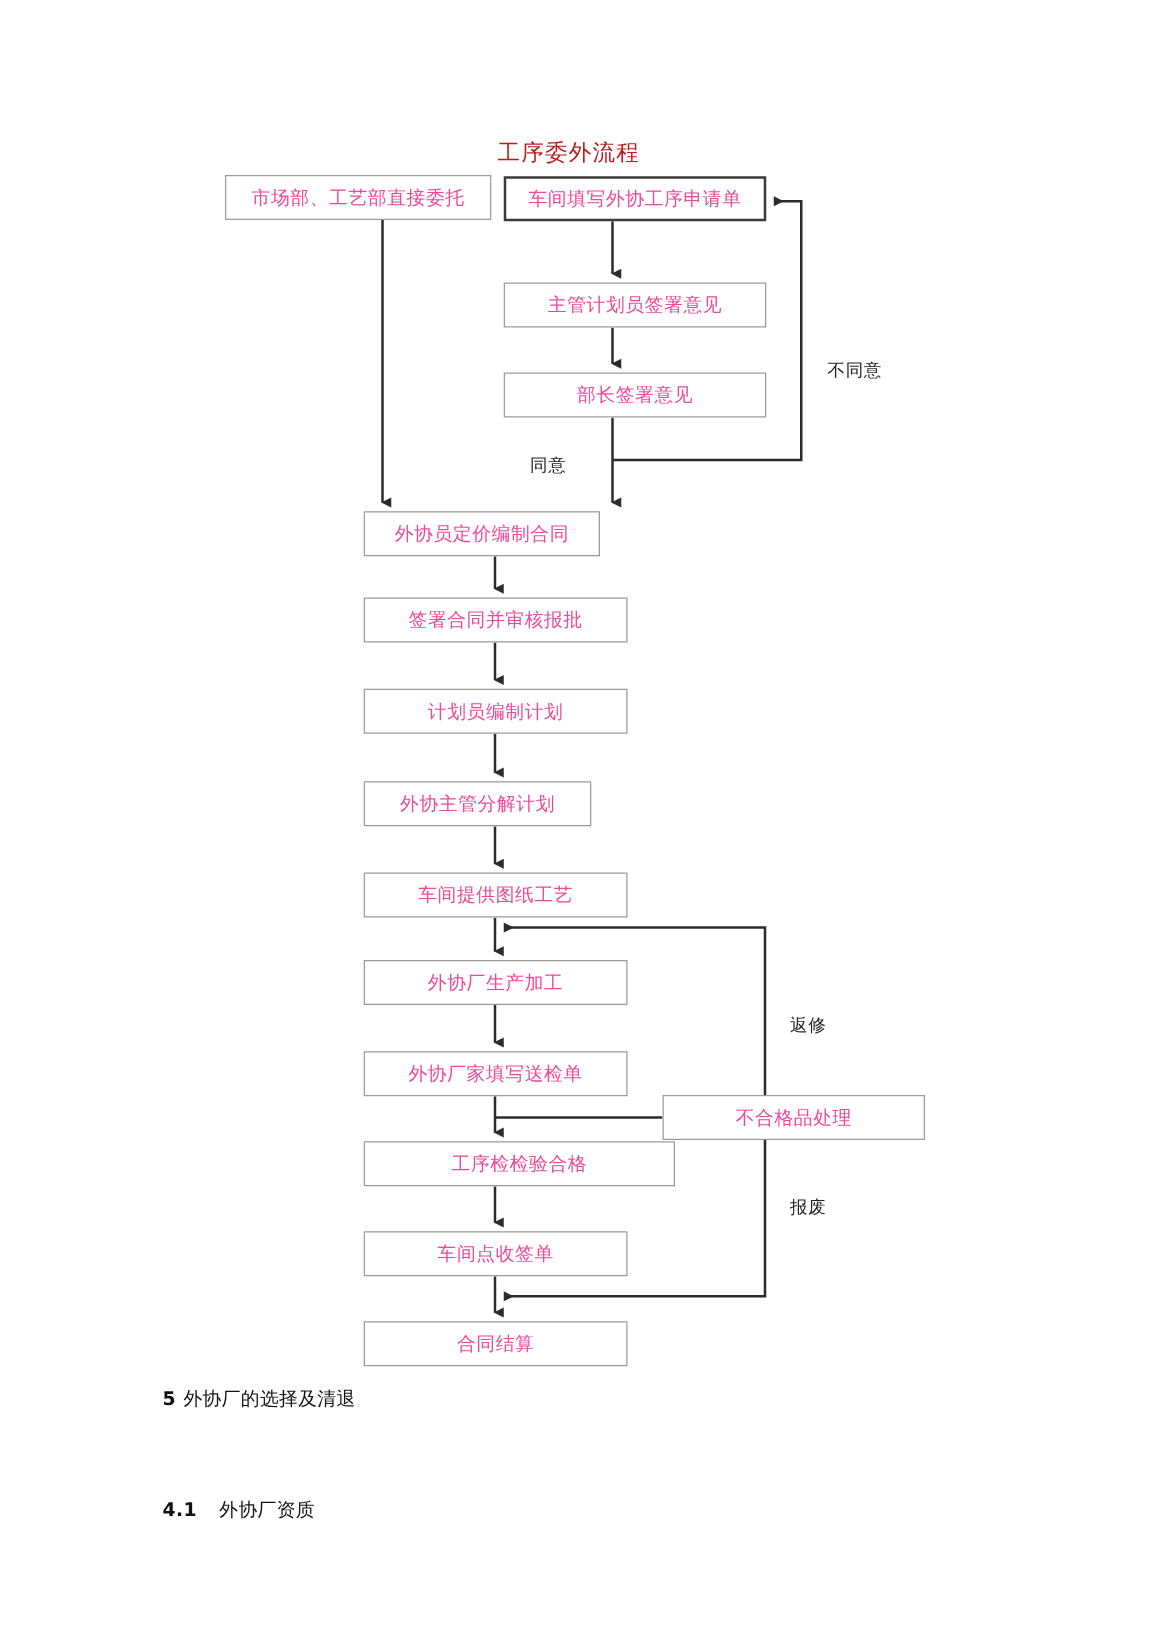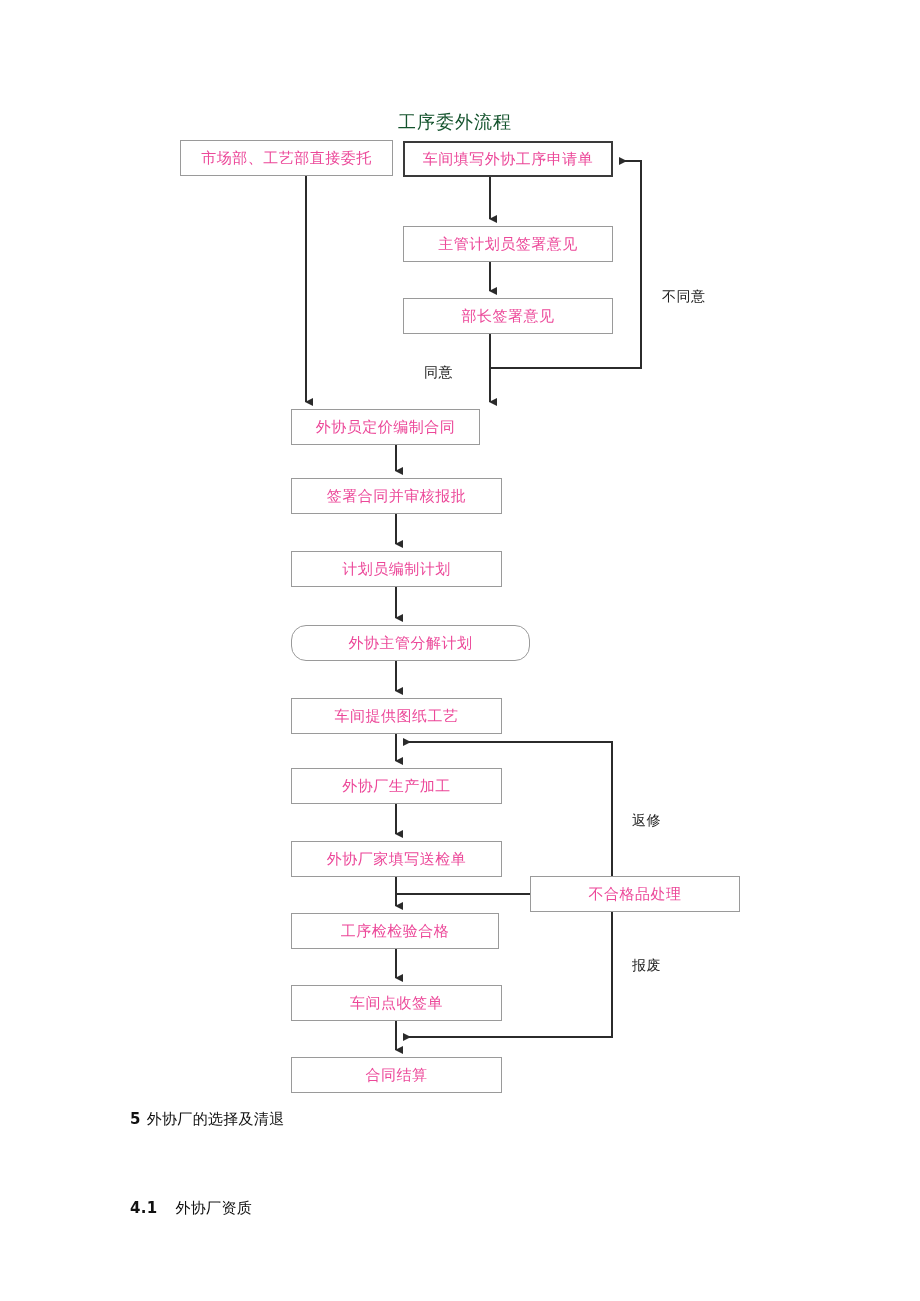--- a/index.html
+++ b/index.html
@@ -38,21 +38,21 @@
     color: #ec4899;
     white-space: nowrap;
   }
   .node-box.emphasis {
     border: 2px solid #3a3a3a;
   }
   .flow-title {
     position: absolute;
     font-size: 18px;
     letter-spacing: 1px;
-    color: #14532d;
+    color: #b91c1c;
     white-space: nowrap;
   }
   .edge-label {
     position: absolute;
     font-size: 14px;
     color: #222222;
     white-space: nowrap;
     letter-spacing: 0.5px;
   }
   .body-line {
@@ -128,31 +128,31 @@
   <div class="node-box emphasis" style="left:403px; top:141px; width:210px; height:36px;">车间填写外协工序申请单</div>
 
   <div class="node-box" style="left:403px; top:298px; width:210px; height:36px;">部长签署意见</div>
 
   <div class="node-box" style="left:291px; top:409px; width:189px; height:36px;">外协员定价编制合同</div>
 
   <div class="node-box" style="left:291px; top:478px; width:211px; height:36px;">签署合同并审核报批</div>
 
   <div class="node-box" style="left:291px; top:551px; width:211px; height:36px;">计划员编制计划</div>
 
-  <div class="node-box" style="left:291px; top:625px; width:239px; height:36px;border-radius:15px;">外协主管分解计划</div>
+  <div class="node-box" style="left:291px; top:625px; width:182px; height:36px;">外协主管分解计划</div>
 
   <div class="node-box" style="left:291px; top:698px; width:211px; height:36px;">车间提供图纸工艺</div>
 
   <div class="node-box" style="left:291px; top:768px; width:211px; height:36px;">外协厂生产加工</div>
 
   <div class="node-box" style="left:291px; top:841px; width:211px; height:36px;">外协厂家填写送检单</div>
 
   <div class="node-box" style="left:530px; top:876px; width:210px; height:36px;">不合格品处理</div>
 
-  <div class="node-box" style="left:291px; top:913px; width:208px; height:36px;">工序检检验合格</div>
+  <div class="node-box" style="left:291px; top:913px; width:249px; height:36px;">工序检检验合格</div>
 
   <div class="node-box" style="left:291px; top:985px; width:211px; height:36px;">车间点收签单</div>
 
   <div class="node-box" style="left:291px; top:1057px; width:211px; height:36px;">合同结算</div>
 
   <div class="edge-label" style="left:662px; top:288px;">不同意</div>
 
   <div class="edge-label" style="left:424px; top:364px;">同意</div>
 
   <div class="edge-label" style="left:632px; top:812px;">返修</div>

